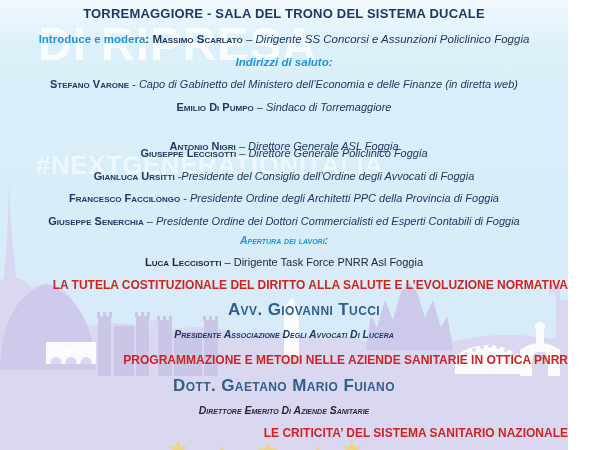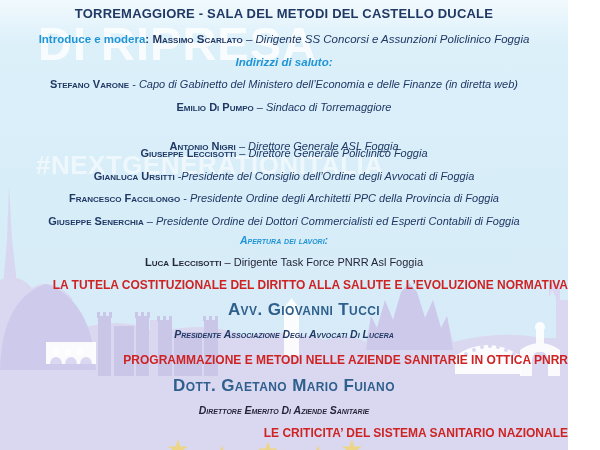--- a/index.html
+++ b/index.html
@@ -139,21 +139,21 @@
 
     <g fill="#f2d463" opacity="0.75" font-size="26" font-family="DejaVu Sans, sans-serif" text-anchor="middle">
       <text x="178" y="278">★</text>
         <text x="222" y="284">★</text>
         <text x="268" y="280">★</text>
         <text x="318" y="284">★</text>
         <text x="352" y="278">★</text>
     </g>
   </svg>
 
-  <div class="row r-title">TORREMAGGIORE - SALA DEL METODI DEL CASTELLO DUCALE</div>
+  <div class="row r-title">TORREMAGGIORE - SALA DEL TRONO DEL SISTEMA DUCALE</div>
 
   <div class="row r-intro"><span class="lb b">Introduce e modera</span><span class="navy b">: </span><span class="name">Massimo Scarlato</span><span class="role"> – Dirigente SS Concorsi e Assunzioni Policlinico Foggia</span></div>
 
   <div class="row r-saluto lb b i">Indirizzi di saluto:</div>
 
   <div class="row r-sp r-sp0"><span class="name">Stefano Varone</span><span> - </span><span class="role">Capo di Gabinetto del Ministero dell’Economia e delle Finanze (in diretta web)</span></div>
   <div class="row r-sp r-sp1"><span class="name">Emilio Di Pumpo</span><span> – </span><span class="role">Sindaco di Torremaggiore</span></div>
   <div class="row r-sp r-sp2"><span class="name">Antonio Nigri</span><span> – </span><span class="role">Direttore Generale ASL Foggia</span></div>
   <div class="row r-sp r-sp3"><span class="name">Giuseppe Leccisotti</span><span> – </span><span class="role">Direttore Generale Policlinico Foggia</span></div>
   <div class="row r-sp r-sp4"><span class="name">Gianluca Ursitti</span><span> -</span><span class="role">Presidente del Consiglio dell’Ordine degli Avvocati di Foggia</span></div>

